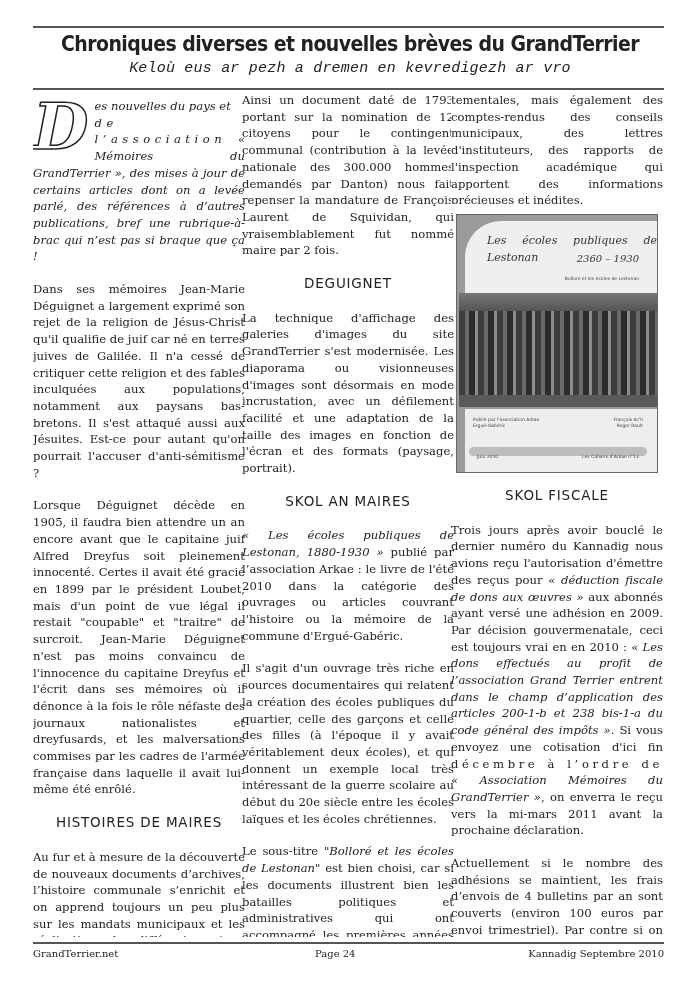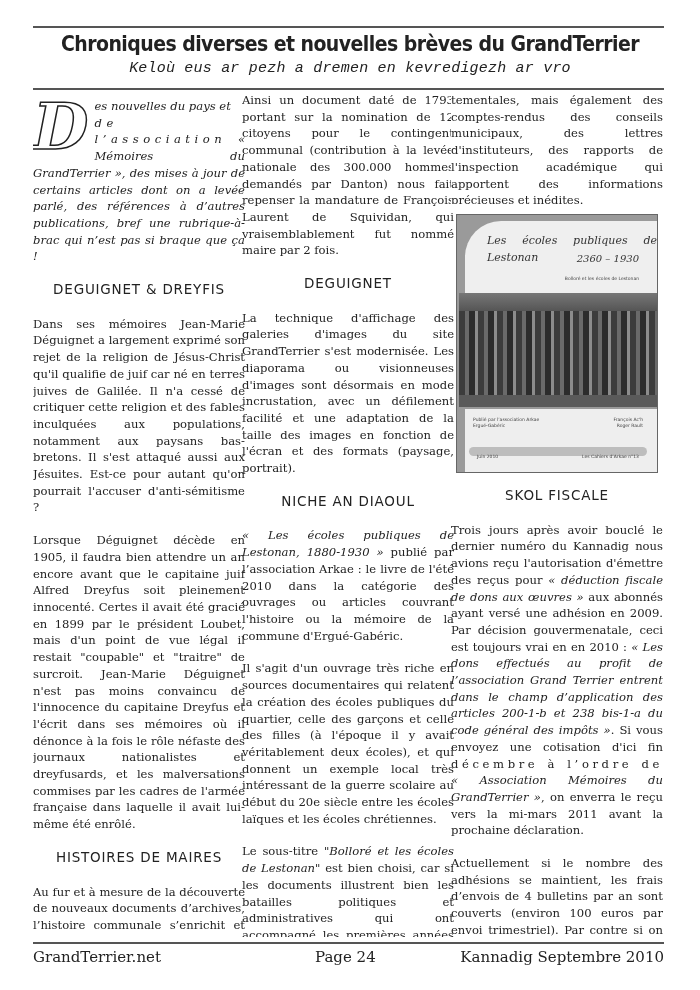--- a/index.html
+++ b/index.html
@@ -35,60 +35,59 @@
     filter:grayscale(1); }
   .bookcover .photo .wall { position:absolute; left:0; right:0; top:0; height:18px; background:linear-gradient(#777,#555); }
   .bookcover .photo .ground { position:absolute; left:0; right:0; bottom:0; height:12px; background:#5a5a5a; }
   .bookcover .footer-panel { position:absolute; left:8px; right:0; top:194px; bottom:0; background:#eeeeee; }
   .bookcover .pub-left { position:absolute; left:16px; top:202px; font-family:"DejaVu Sans", sans-serif; font-size:4.5px; color:#444; line-height:6px; }
   .bookcover .pub-right { position:absolute; right:14px; top:202px; font-family:"DejaVu Sans", sans-serif; font-size:4.5px; color:#444; text-align:right; line-height:6px; }
   .bookcover .bar { position:absolute; left:12px; right:10px; top:232px; height:9px; background:#bdbdbd; border-radius:5px;
     font-family:"DejaVu Sans", sans-serif; font-size:4.5px; color:#444; }
   .bookcover .bar .l { position:absolute; left:8px; top:2px; }
   .bookcover .bar .r { position:absolute; right:8px; top:2px; }
-  .footer { position:absolute; top:948px; font-family:"DejaVu Serif", serif; font-size:15px; color:#222; }
+  .footer { position:absolute; top:948px; font-family:"DejaVu Serif", serif; font-size:10px; color:#222; }
 </style>
 </head>
 <body>
 
 <div class="page">
 
   <div class="rule" style="left:33px; right:36px; top:26px;"></div>
   <div class="title">Chroniques diverses et nouvelles brèves du GrandTerrier</div>
   <div class="subtitle">Keloù eus ar pezh a dremen en kevredigezh ar vro</div>
   <div class="rule" style="left:33px; right:36px; top:88px;"></div>
 
   <div class="col col1" style="height: 845px; overflow: hidden;">
     <p class="intro" style="margin-top:6px;">
       <span class="dropcap">D</span>
       <span>es nouvelles du pays et</span><br>
       <span class="spaced">de l’association</span>
       <span>« Mémoires du GrandTerrier », des mises à jour de certains articles dont on a levée parlé, des références à d’autres publications, bref une rubrique-à-brac qui n’est pas si braque que ça !</span>
     </p>
 
-    <div class="heading">DEGUIGNET &amp; DREYFIS</div>
     <p>Dans ses mémoires Jean-Marie Déguignet a largement exprimé son rejet de la religion de Jésus-Christ qu'il qualifie de juif car né en terres juives de Galilée. Il n'a cessé de critiquer cette religion et des fables inculquées aux populations, notamment aux paysans bas-bretons. Il s'est attaqué aussi aux Jésuites. Est-ce pour autant qu'on pourrait l'accuser d'anti-sémitisme ?</p>
     <p>Lorsque Déguignet décède en 1905, il faudra bien attendre un an encore avant que le capitaine juif Alfred Dreyfus soit pleinement innocenté. Certes il avait été gracié en 1899 par le président Loubet, mais d'un point de vue légal il restait "coupable" et "traitre" de surcroit. Jean-Marie Déguignet n'est pas moins convaincu de l'innocence du capitaine Dreyfus et l'écrit dans ses mémoires où il dénonce à la fois le rôle néfaste des journaux nationalistes et dreyfusards, et les malversations commises par les cadres de l'armée française dans laquelle il avait lui-même été enrôlé.</p>
 
     <div class="heading">HISTOIRES DE MAIRES</div>
     <p>
       <span>Au fur et à mesure de la découverte de nouveaux documents d’archives, l’histoire communale s’enrichit et on apprend toujours un peu plus sur les mandats municipaux et les réalisations des différents maires. Pour le vérifier</span>
       
       
       
     </p>
   </div>
 
   <div class="col col2" style="height: 845px; overflow: hidden;">
     <p>Ainsi un document daté de 1793 portant sur la nomination de 12 citoyens pour le contingent communal (contribution à la levée nationale des 300.000 hommes demandés par Danton) nous fait repenser la mandature de François Laurent de Squividan, qui vraisemblablement fut nommé maire par 2 fois.</p>
 
     <div class="heading">DEGUIGNET</div>
     <p>La technique d'affichage des galeries d'images du site GrandTerrier s'est modernisée. Les diaporama ou visionneuses d'images sont désormais en mode incrustation, avec un défilement facilité et une adaptation de la taille des images en fonction de l'écran et des formats (paysage, portrait).</p>
 
-    <div class="heading">NICHE AN DIAOUL</div>
+    <div class="heading">SKOL AN MAIRES</div>
     <p><span class="it">« Les écoles publiques de Lestonan, 1880-1930 »</span><span> publié par l’association Arkae : le livre de l'été 2010 dans la catégorie des ouvrages ou articles couvrant l'histoire ou la mémoire de la commune d'Ergué-Gabéric.</span></p>
     <p>Il s'agit d'un ouvrage très riche en sources documentaires qui relatent la création des écoles publiques du quartier, celle des garçons et celle des filles (à l'époque il y avait véritablement deux écoles), et qui donnent un exemple local très intéressant de la guerre scolaire au début du 20e siècle entre les écoles laïques et les écoles chrétiennes.</p>
     <p><span>Le sous-titre "</span><span class="it">Bolloré et les écoles de Lestonan</span><span>" est bien choisi, car si les documents illustrent bien les batailles politiques et administratives qui ont accompagné les premières années des écoles publiques, ils éclairent également les conditions de la construction des écoles chrétiennes privées en 1928-29 par le patron des papeteries Bolloré.</span></p>
 
   </div>
 
   <div class="col col3" style="height: 845px; overflow: hidden;">
     <div style="height:112px;"></div>
 
     <div class="bookcover">

